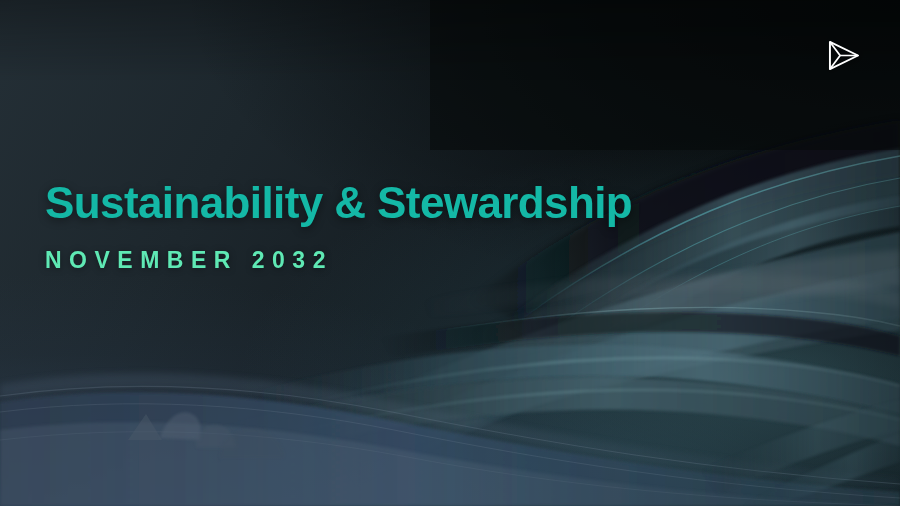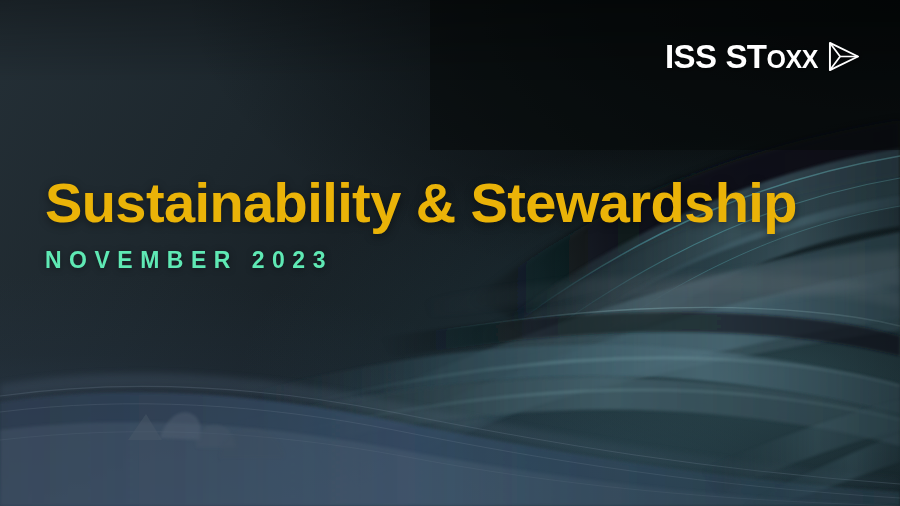--- a/index.html
+++ b/index.html
@@ -80,22 +80,22 @@
   }
   #logo-arrow { width: 33px; height: 31px; display: block; }
 
   
   #text-block {
     position: absolute;
     left: 45px;
     top: 174px;
   }
   .title-line {
-    color: #eab308;
-    font-size: 56px;
+    color: #14b8a6;
+    font-size: 44px;
     font-weight: 700;
     line-height: 58px;
     letter-spacing: -0.6px;
     white-space: nowrap;
     text-shadow: 0 2px 10px rgba(0,0,0,0.45);
   }
   #date-line {
     margin-top: 17px;
     color: #5fe9b4;
     font-size: 23px;
@@ -235,32 +235,25 @@
         <path d="M740,506 C812,470 866,446 900,434 L900,462 C868,472 820,492 772,506 Z" fill="url(#gB)" opacity="0.45" filter="url(#soft)"></path>
       </g>
 
       <rect x="430" y="0" width="470" height="150" fill="#06090a" opacity="0.55"></rect>
     </svg>
   </div>
 
   <div class="bg-layer" id="bg-vignette"></div>
 
   <div id="logo">
-    <div id="logo-wordmark">
-      <span id="logo-iss">ISS</span>
-      <span id="logo-gap"></span>
-      <span id="logo-s">S</span>
-      <span id="logo-t">T</span>
-      <span id="logo-oxx">OXX</span>
-    </div>
     <svg id="logo-arrow" viewBox="0 0 34 32">
       <path d="M3 2 L32 16 L3 30 Z" fill="none" stroke="#ffffff" stroke-width="2" stroke-linejoin="round"></path>
       <path d="M3 2 L13.5 16 L3 30" fill="none" stroke="#ffffff" stroke-width="1.8" stroke-linejoin="round"></path>
       <path d="M13.5 16 L32 16" fill="none" stroke="#ffffff" stroke-width="1.6"></path>
     </svg>
   </div>
 
   <div id="text-block">
     <div class="title-line">Sustainability &amp; Stewardship</div>
-    <div id="date-line">NOVEMBER 2023</div>
+    <div id="date-line">NOVEMBER 2032</div>
   </div>
 
 </div>
 
 </body></html>

